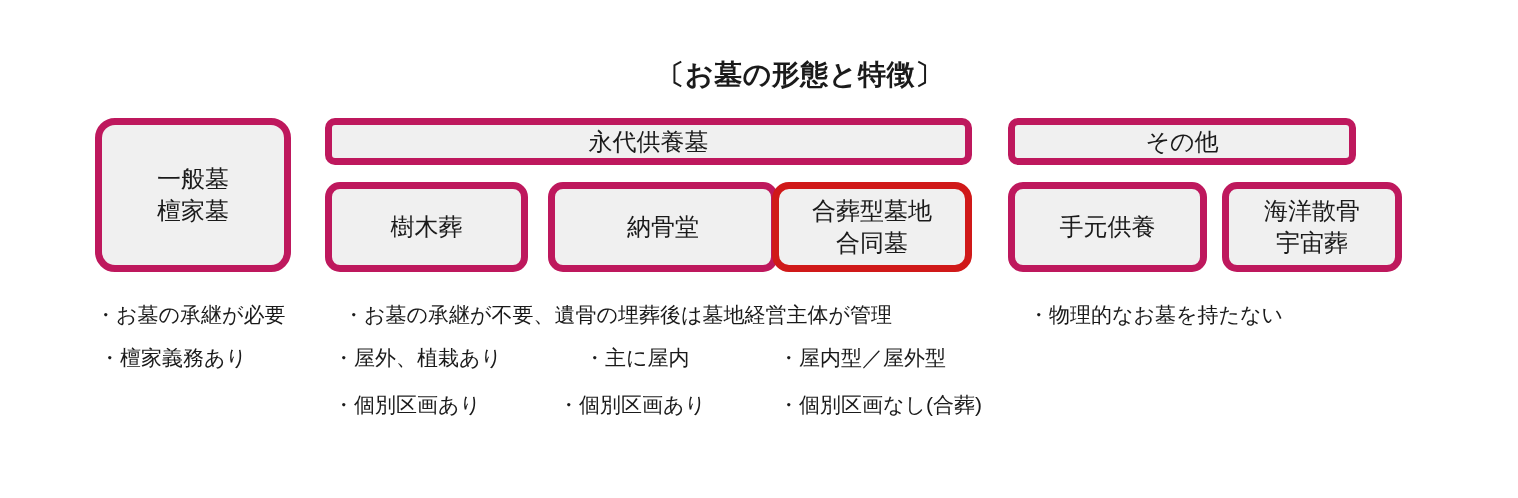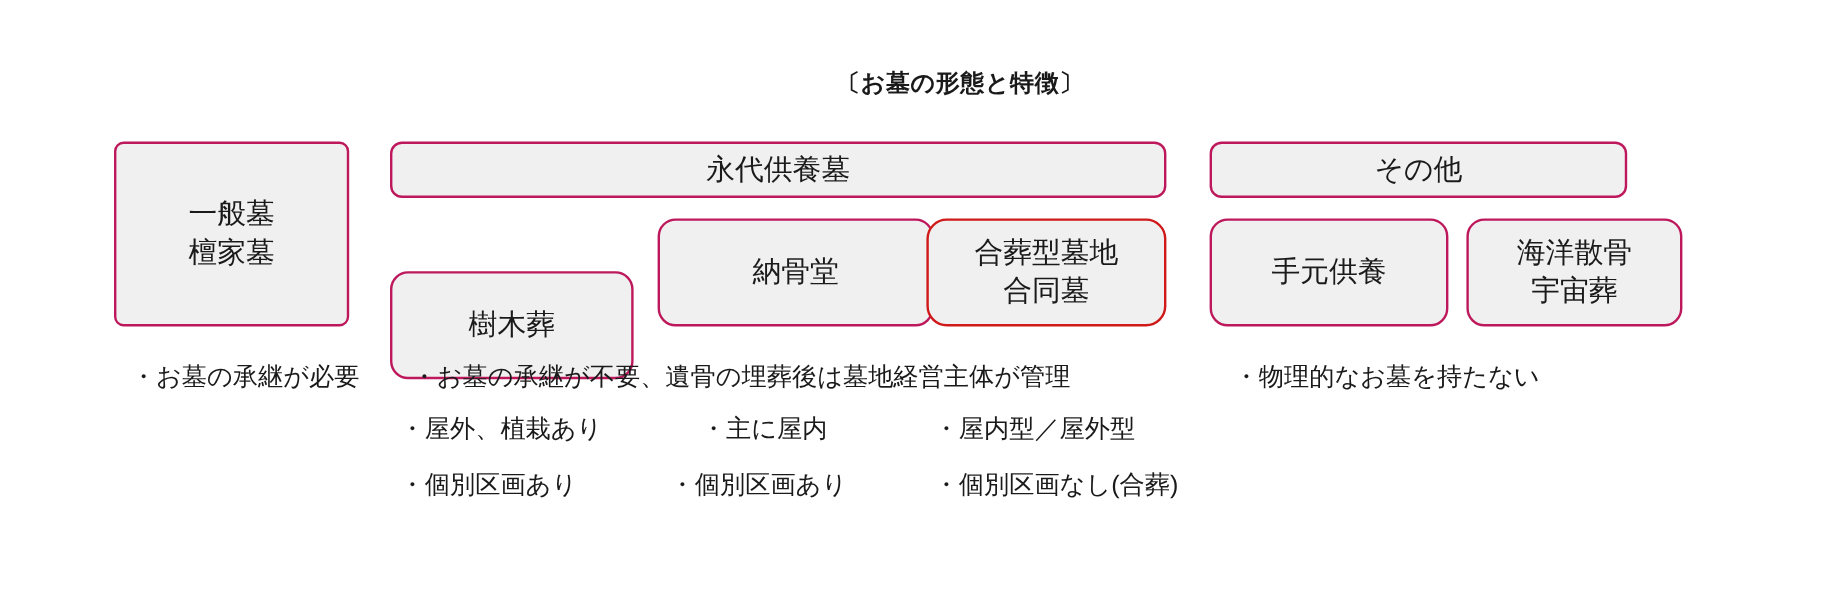--- a/index.html
+++ b/index.html
@@ -13,54 +13,54 @@
     width: 1518px;
     height: 498px;
     background: #ffffff;
     overflow: hidden;
   }
   .title {
     position: absolute;
     top: 56px;
     left: 800px;
     transform: translateX(-50%);
-    font-size: 20px;
+    font-size: 28px;
     font-weight: bold;
     white-space: nowrap;
     letter-spacing: 0.5px;
   }
   .box {
     position: absolute;
     background: #f0f0f0;
-    border: 2px solid #be185d;
+    border: 7px solid #be185d;
     display: flex;
     align-items: center;
     justify-content: center;
     text-align: center;
     font-size: 24px;
     line-height: 32px;
     white-space: pre-line;
   }
   .big-box {
     left: 95px; top: 118px;
     width: 196px; height: 154px;
-    border-radius: 8px;
+    border-radius: 20px;
   }
   .header-bar {
     top: 118px; height: 47px;
     border-radius: 10px;
     font-size: 24px;
   }
   .header-eternal { left: 325px; width: 647px; }
   .header-other  { left: 1008px; width: 348px; }
   .small-box {
     top: 182px; height: 90px;
     border-radius: 15px;
   }
-  .box-tree   { left: 325px;  width: 203px; margin-top: 44px; }
+  .box-tree   { left: 325px;  width: 203px; }
   .box-ossuary{ left: 548px;  width: 230px; }
   .box-joint  { left: 772px;  width: 200px; border-color: #d01919; border-radius: 17px; }
   .box-home   { left: 1008px; width: 199px; }
   .box-sea    { left: 1222px; width: 180px; }
   .note {
     position: absolute;
     font-size: 21px;
     line-height: 26px;
     white-space: nowrap;
   }
@@ -79,21 +79,22 @@
   <div class="box small-box box-tree">樹木葬</div>
   <div class="box small-box box-ossuary">納骨堂</div>
   <div class="box small-box box-joint">合葬型墓地
 合同墓</div>
 
   <div class="box header-bar header-other">その他</div>
   <div class="box small-box box-home">手元供養</div>
   <div class="box small-box box-sea">海洋散骨
 宇宙葬</div>
 
-  <div class="note" style="left:109px; top:302px;text-align:center;">・お墓の承継が必要</div>
+  <div class="note" style="left:95px; top:302px;text-align:center;">・お墓の承継が必要</div>
+  <div class="note" style="left:99px; top:345px;">・檀家義務あり</div>
 
   <div class="note" style="left:333px; top:302px;margin-left:10px;">・お墓の承継が不要、遺骨の埋葬後は墓地経営主体が管理</div>
   <div class="note" style="left:333px; top:345px;">・屋外、植栽あり</div>
   <div class="note" style="left:333px; top:392px;">・個別区画あり</div>
   <div class="note" style="left:584px; top:345px;">・主に屋内</div>
   <div class="note" style="left:558px; top:392px;">・個別区画あり</div>
   <div class="note" style="left:778px; top:392px;">・個別区画なし(合葬)</div>
   <div class="note" style="left:778px; top:345px;">・屋内型／屋外型</div>
 
   <div class="note" style="left:1028px; top:302px;">・物理的なお墓を持たない</div>

